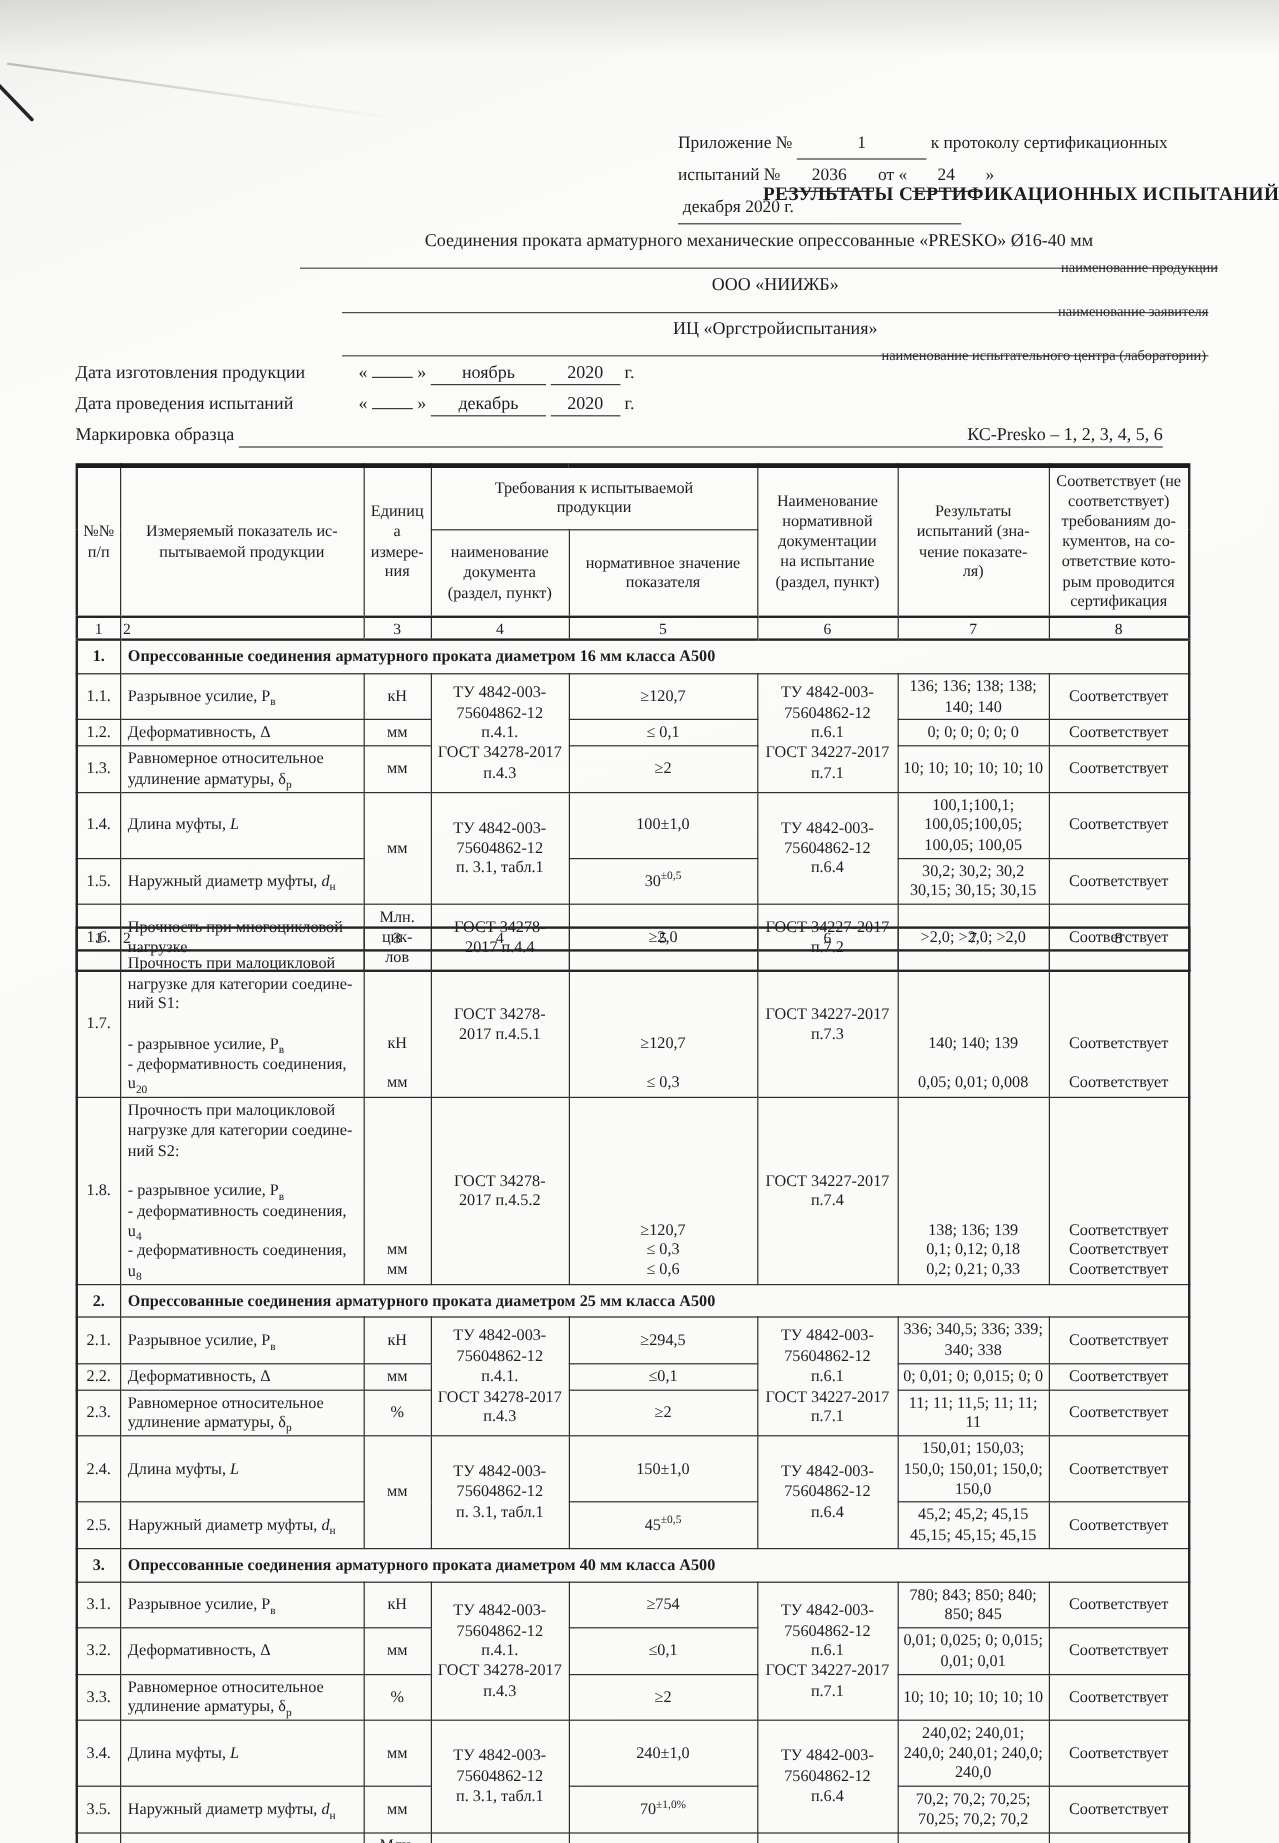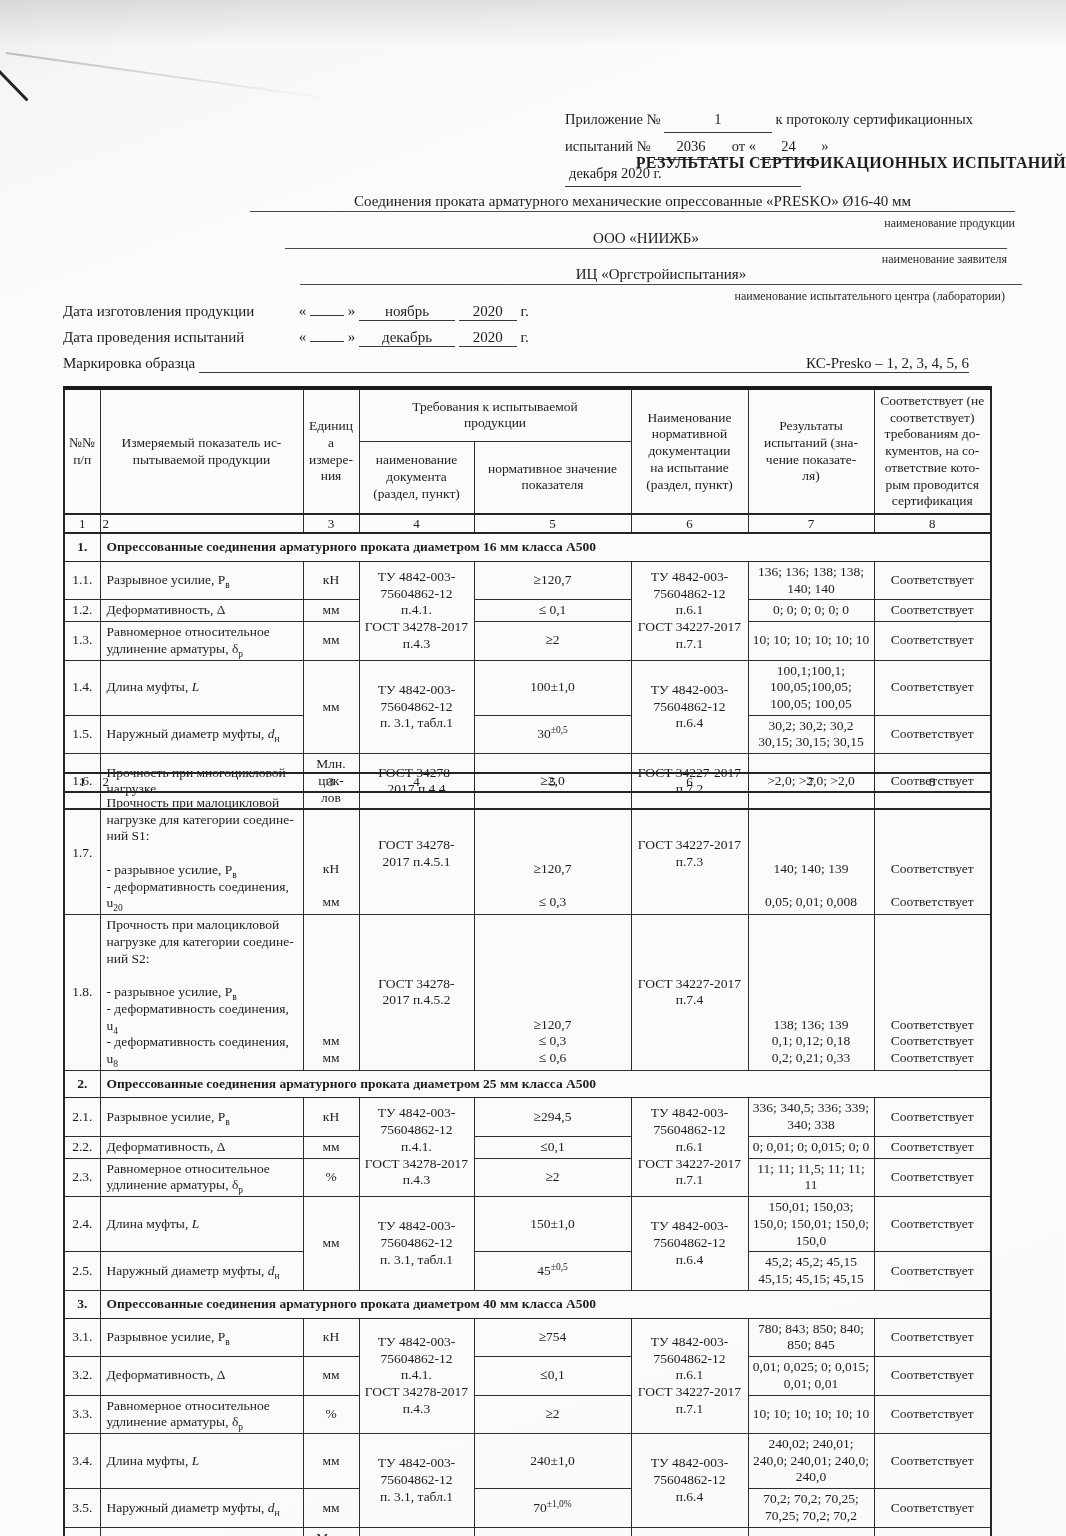--- a/index.html
+++ b/index.html
@@ -14,24 +14,24 @@
     background:linear-gradient(90deg,rgba(120,120,120,.45),rgba(120,120,120,0));transform:rotate(8deg);transform-origin:left;}
   
   .appendix{position:absolute;left:565px;top:106px;width:480px;font-size:14.5px;line-height:1.8;}
   .u{display:inline-block;border-bottom:1px solid #3a3a3a;text-align:center;}
   .w110{width:108px;} .w72{width:74px;} .w58{width:58px;}
   .u-tail{display:inline-block;border-bottom:1px solid #3a3a3a;width:232px;text-align:left;padding-left:4px;}
   
   .doc-title{position:absolute;left:0;top:154px;width:1066px;text-align:right;
     font-weight:bold;font-size:16px;letter-spacing:.3px;}
   
-  .field{position:absolute;border-bottom:1px solid #4a4a4a;text-align:center;font-size:15px;padding-bottom:1px;}
+  .field{position:absolute;border-bottom:1px solid #4a4a4a;text-align:center;font-size:15px;padding-bottom:13px;}
   .f-product{left:250px;top:193px;width:765px;}
   .f-applicant{left:285px;top:230px;width:722px;}
-  .f-lab{left:300px;top:266px;width:722px;}
+  .f-lab{left:285px;top:266px;width:722px;}
   .caption{position:absolute;text-align:right;font-size:12px;color:#2a2a2c;}
   .cap-product{left:250px;top:216px;width:765px;}
   .cap-applicant{left:285px;top:252px;width:722px;}
   .cap-lab{left:283px;top:289px;width:722px;}
   
   .meta{position:absolute;left:63px;top:303px;width:960px;font-size:15px;}
   .meta-row{height:26px;white-space:nowrap;}
   .lbl{display:inline-block;}
   .lbl-w{display:inline-block;width:232px;}
   .blank-u{display:inline-block;border-bottom:1px solid #3a3a3a;width:34px;}

